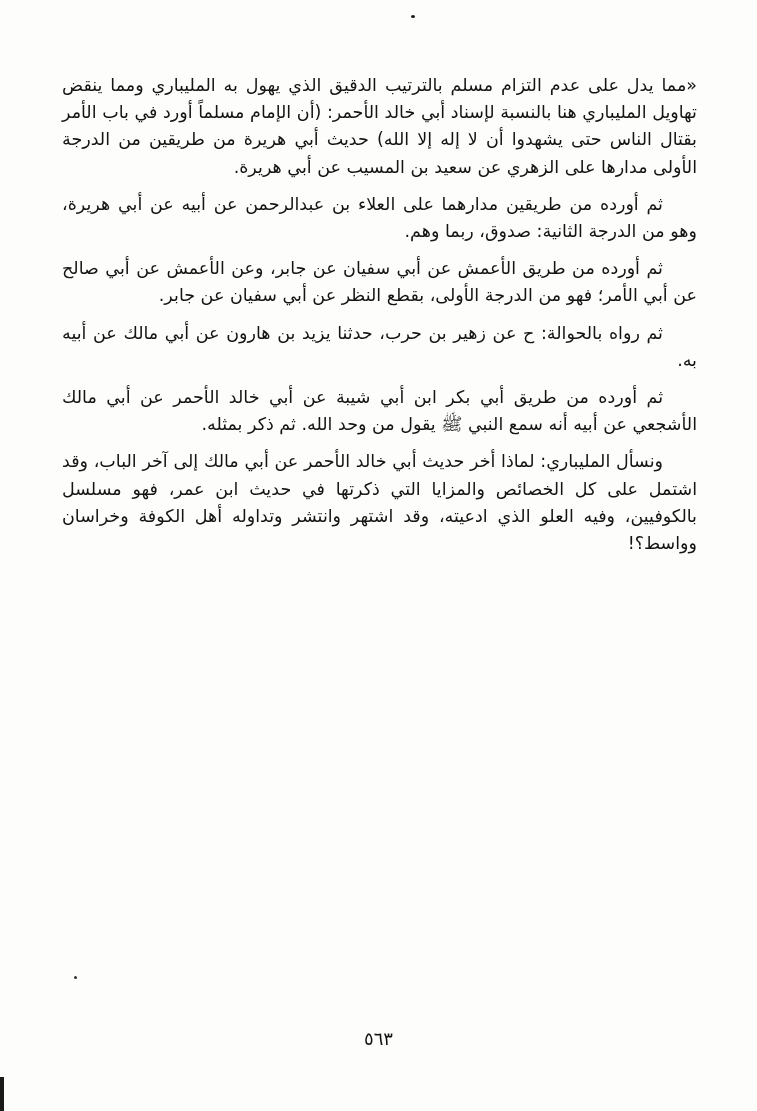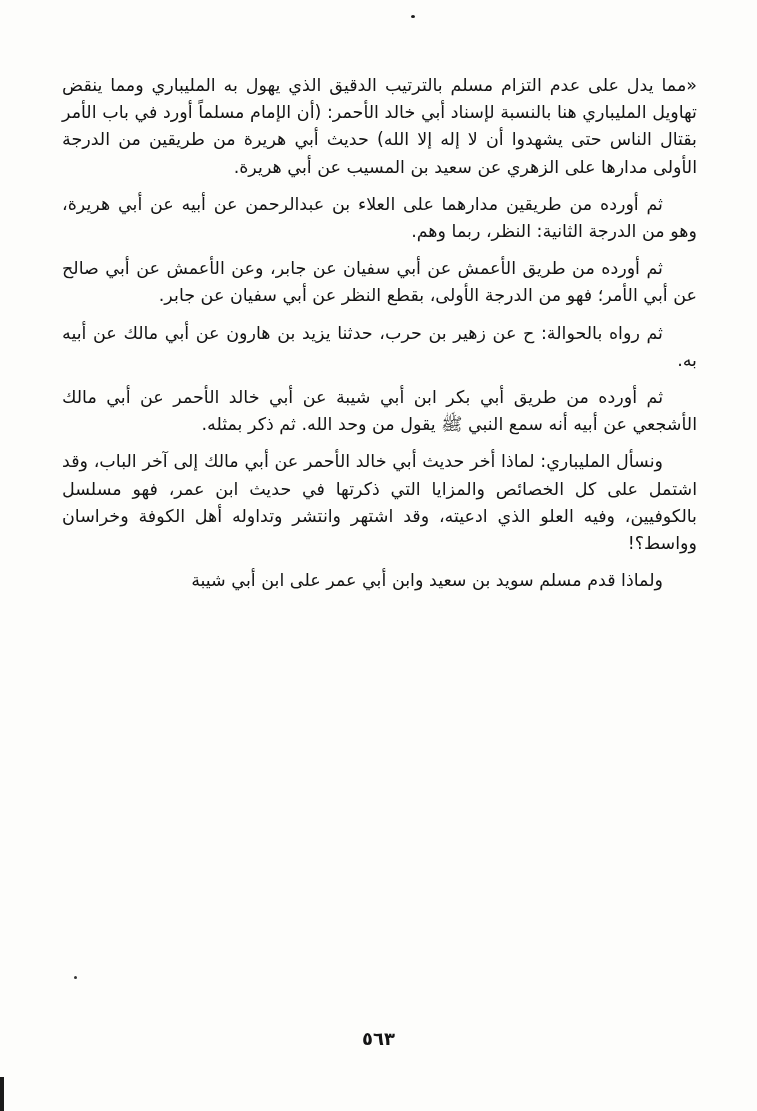--- a/index.html
+++ b/index.html
@@ -38,21 +38,20 @@
   }
   .page-number {
     position: absolute;
     top: 1028px;
     left: 0;
     right: 0;
     text-align: center;
     direction: rtl;
     font-size: 18px;
     letter-spacing: 2px;
-    font-weight: bold;
   }
   .artifact {
     position: absolute;
     background: #1a1a1a;
   }
   .speck-top {
     top: 15px;
     left: 411px;
     width: 4px;
     height: 3px;
@@ -75,26 +74,25 @@
 </style>
 </head>
 <body>
 
 <div class="page">
 
   <div class="artifact speck-top"></div>
 
   <div class="text-block">
     <p class="para first">«مما يدل على عدم التزام مسلم بالترتيب الدقيق الذي يهول به المليباري ومما ينقض تهاويل المليباري هنا بالنسبة لإسناد أبي خالد الأحمر: (أن الإمام مسلماً أورد في باب الأمر بقتال الناس حتى يشهدوا أن لا إله إلا الله) حديث أبي هريرة من طريقين من الدرجة الأولى مدارها على الزهري عن سعيد بن المسيب عن أبي هريرة.</p>
-    <p class="para">ثم أورده من طريقين مدارهما على العلاء بن عبدالرحمن عن أبيه عن أبي هريرة، وهو من الدرجة الثانية: النظر، ربما وهم.</p>
+    <p class="para">ثم أورده من طريقين مدارهما على العلاء بن عبدالرحمن عن أبيه عن أبي هريرة، وهو من الدرجة الثانية: صدوق، ربما وهم.</p>
     <p class="para">ثم أورده من طريق الأعمش عن أبي سفيان عن جابر، وعن الأعمش عن أبي صالح عن أبي الأمر؛ فهو من الدرجة الأولى، بقطع النظر عن أبي سفيان عن جابر.</p>
     <p class="para">ثم رواه بالحوالة: ح عن زهير بن حرب، حدثنا يزيد بن هارون عن أبي مالك عن أبيه به.</p>
     <p class="para">ثم أورده من طريق أبي بكر ابن أبي شيبة عن أبي خالد الأحمر عن أبي مالك الأشجعي عن أبيه أنه سمع النبي ﷺ يقول من وحد الله. ثم ذكر بمثله.</p>
     <p class="para">ونسأل المليباري: لماذا أخر حديث أبي خالد الأحمر عن أبي مالك إلى آخر الباب، وقد اشتمل على كل الخصائص والمزايا التي ذكرتها في حديث ابن عمر، فهو مسلسل بالكوفيين، وفيه العلو الذي ادعيته، وقد اشتهر وانتشر وتداوله أهل الكوفة وخراسان وواسط؟!</p>
-    <p class="para">ولماذا قدم مسلم سويد بن سعيد وابن أبي عمر على ابن أبي شيبة</p>
   </div>
 
   <div class="artifact speck-left"></div>
 
   <div class="page-number">٥٦٣</div>
 
   <div class="artifact edge-line-bottom-left"></div>
 
 </div>
 

